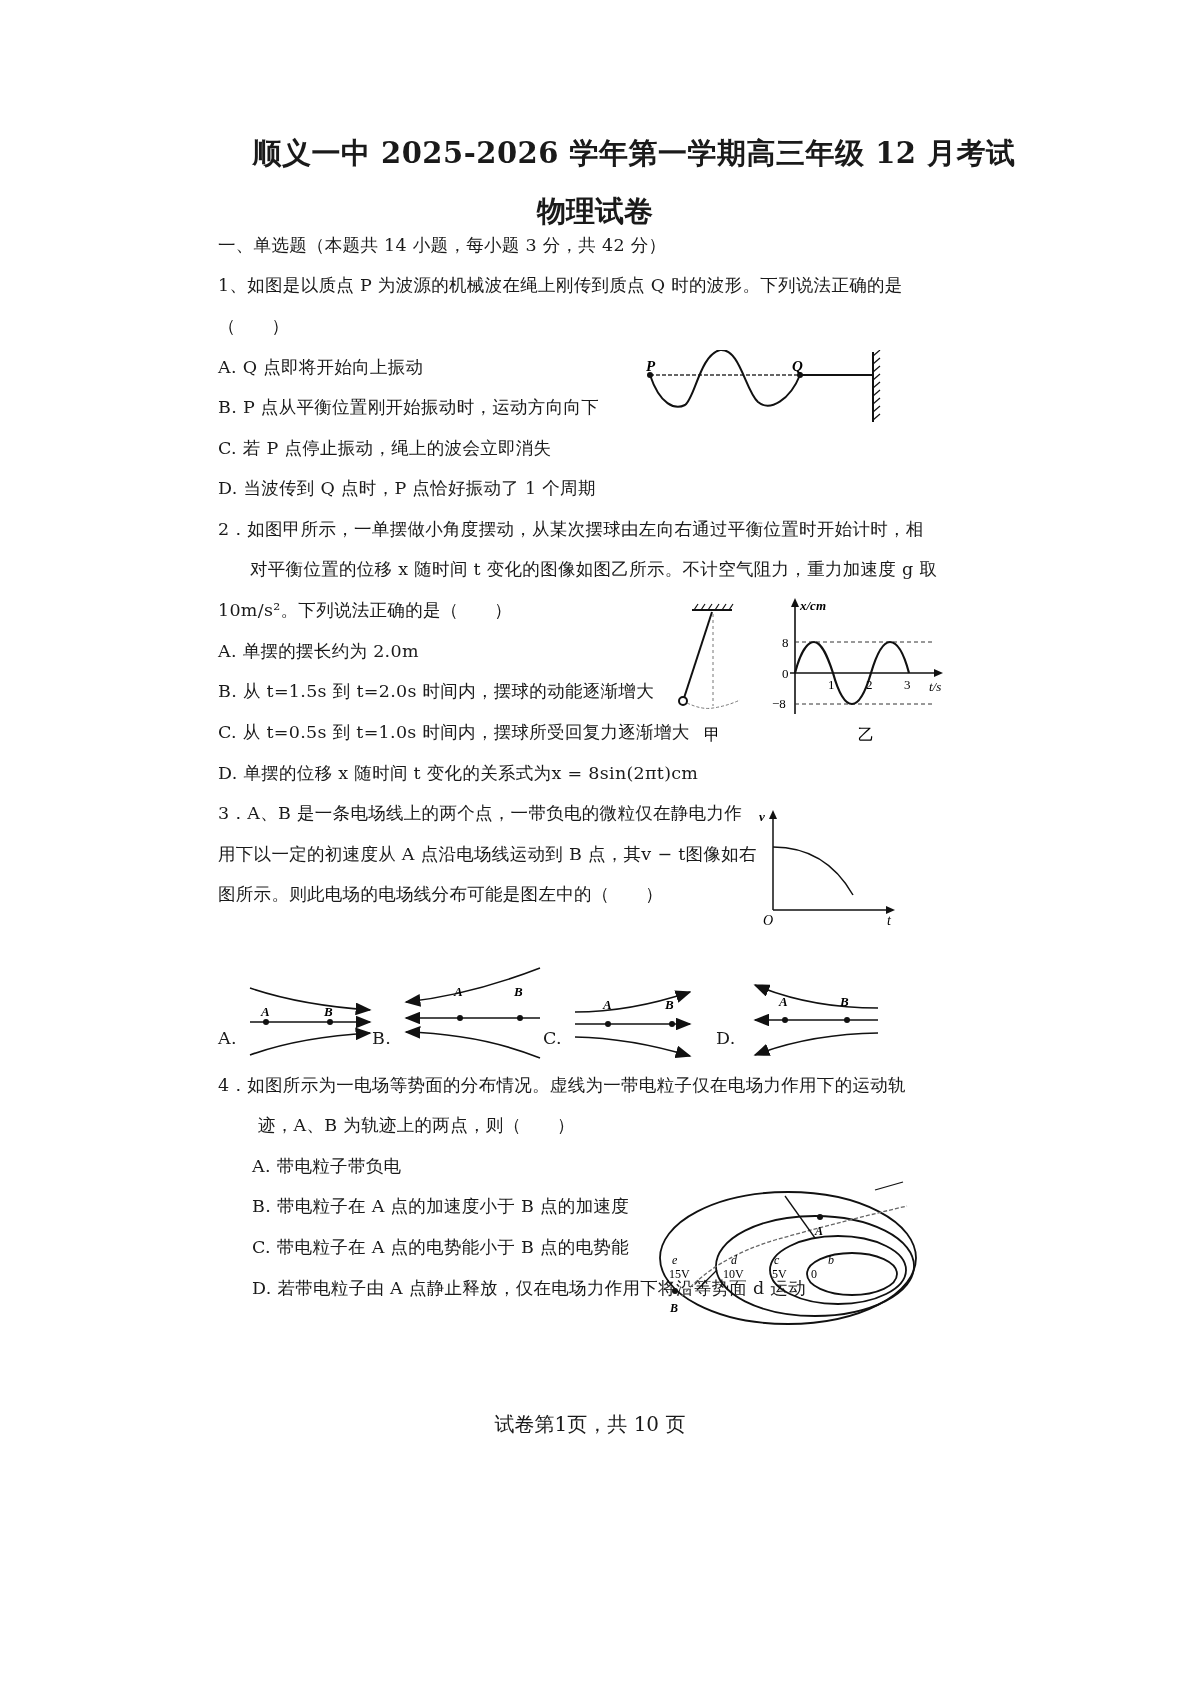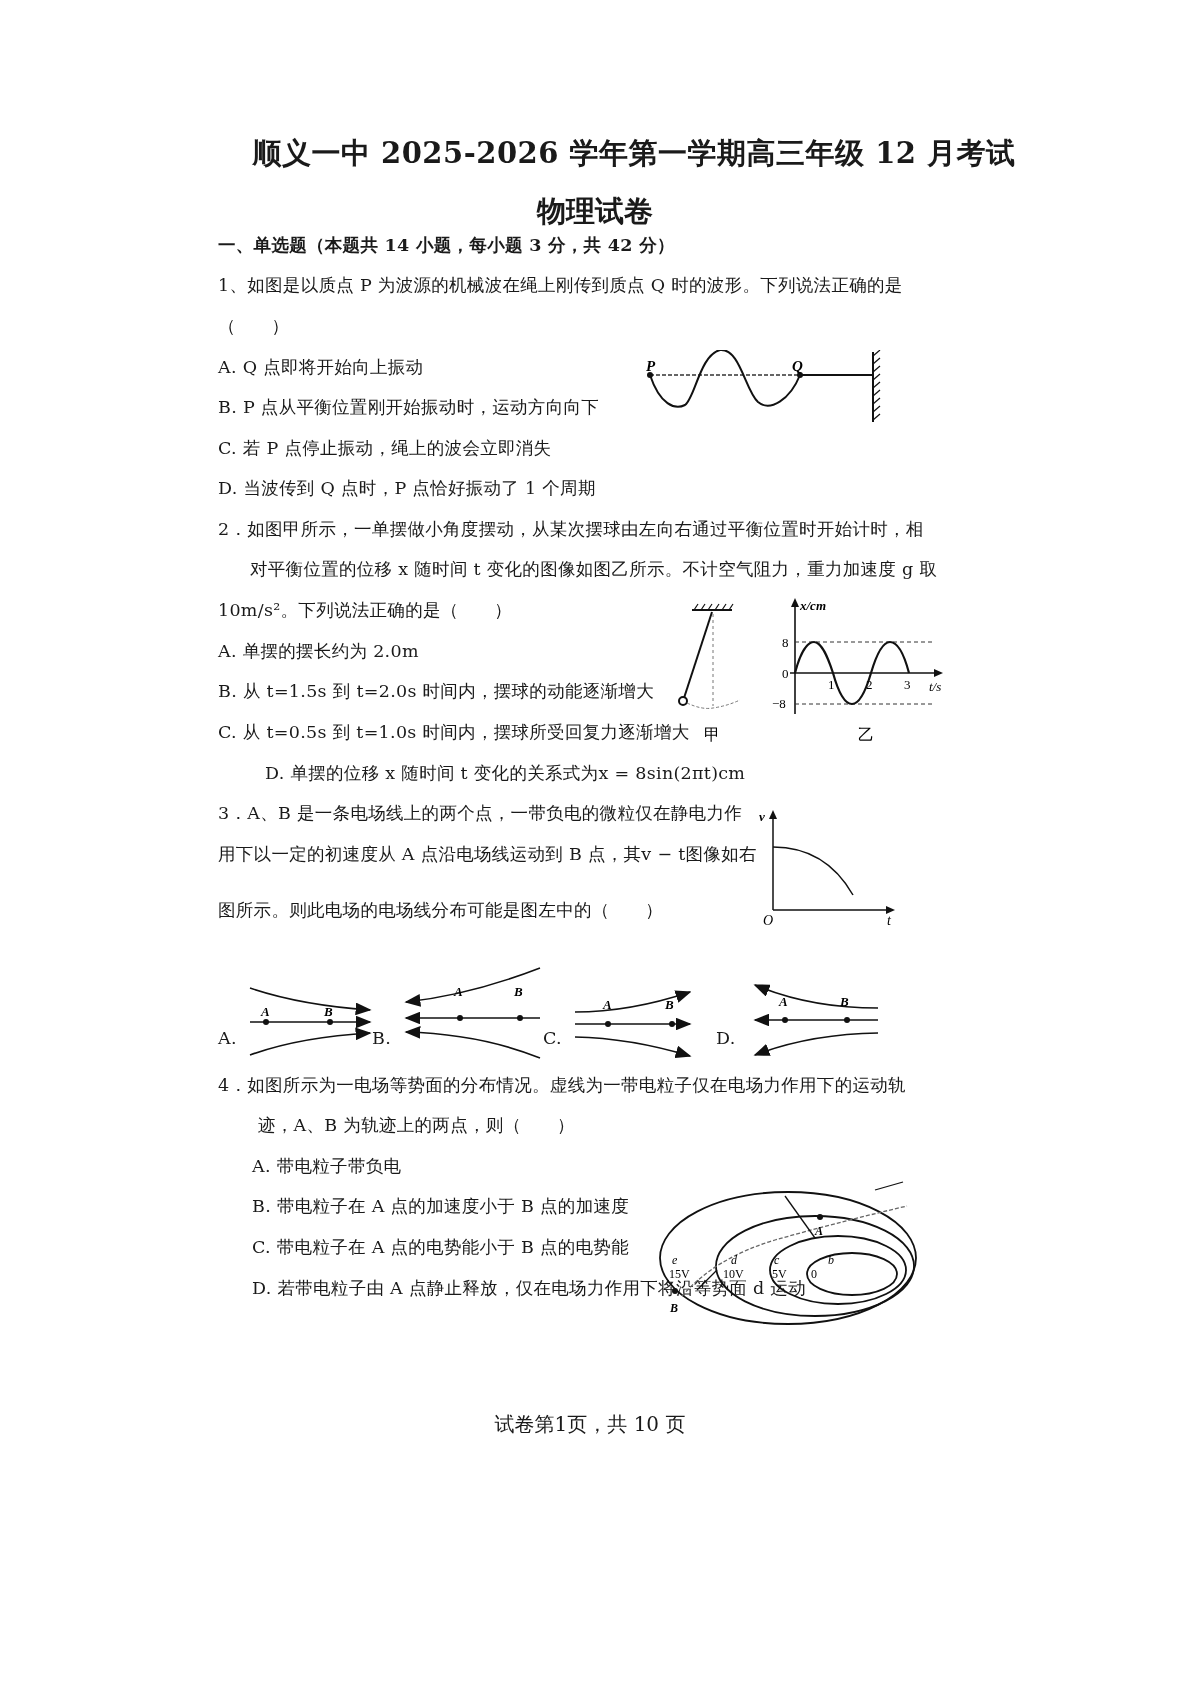--- a/index.html
+++ b/index.html
@@ -6,21 +6,21 @@
   body {
     width:1190px; height:1684px; background:#ffffff; position:relative; overflow:hidden;
     font-family:"DejaVu Serif","Liberation Serif",serif; color:#1a1a1a;
   }
   .abs { position:absolute; }
   .title {
     left:0; width:1190px; text-align:center; top:134px; font-size:29px; font-weight:bold; letter-spacing:0.5px;padding-left:39px;
   }
   .subtitle { left:0; width:1190px; text-align:center; top:192px; font-size:29px; font-weight:bold; }
   .line { font-size:17.5px; white-space:nowrap; letter-spacing:0.3px; }
-  .bold { font-weight:bold; }
+  .bold { font-weight:normal; }
   .footer { left:0; width:1180px; text-align:center; top:1411px; font-size:20px; }
   svg text { font-family:"Liberation Serif","DejaVu Serif",serif; }
 </style>
 </head>
 <body>
 
 <div class="abs title">顺义一中 2025-2026 学年第一学期高三年级 12 月考试</div>
 <div class="abs subtitle">物理试卷</div>
 
 <div class="abs line bold" style="left:218px; top:233px;">一、单选题（本题共 14 小题，每小题 3 分，共 42 分）</div>
@@ -56,21 +56,21 @@
   </svg>
 </div>
 
 <div>
   <div class="abs line" style="left:218px; top:517px;">2．如图甲所示，一单摆做小角度摆动，从某次摆球由左向右通过平衡位置时开始计时，相</div>
   <div class="abs line" style="left:214px; top:557px;margin-left:36px;">对平衡位置的位移 x 随时间 t 变化的图像如图乙所示。不计空气阻力，重力加速度 g 取</div>
   <div class="abs line" style="left:218px; top:598px;">10m/s²。下列说法正确的是（　　）</div>
   <div class="abs line" style="left:218px; top:639px;"><span>A.</span> <span>单摆的摆长约为 2.0m</span></div>
   <div class="abs line" style="left:218px; top:679px;"><span>B.</span> <span>从 t=1.5s 到 t=2.0s 时间内，摆球的动能逐渐增大</span></div>
   <div class="abs line" style="left:218px; top:720px;"><span>C.</span> <span>从 t=0.5s 到 t=1.0s 时间内，摆球所受回复力逐渐增大</span></div>
-  <div class="abs line" style="left:218px; top:761px;margin-left:47px;"><span>D.</span> <span>单摆的位移 x 随时间 t 变化的关系式为x = 8sin(2πt)cm</span></div>
+  <div class="abs line" style="left:218px; top:761px;"><span>D.</span> <span>单摆的位移 x 随时间 t 变化的关系式为x = 8sin(2πt)cm</span></div>
 
   <svg class="abs" style="left:672px; top:600px;" width="90" height="150">
     <line x1="20" y1="10" x2="60" y2="10" stroke="#111" stroke-width="2"></line>
     <g stroke="#111" stroke-width="1.2">
       <line x1="22" y1="10" x2="26" y2="4"></line>
         <line x1="29" y1="10" x2="33" y2="4"></line>
         <line x1="36" y1="10" x2="40" y2="4"></line>
       <line x1="43" y1="10" x2="47" y2="4"></line>
         <line x1="50" y1="10" x2="54" y2="4"></line>
         <line x1="57" y1="10" x2="61" y2="4"></line>
@@ -98,21 +98,21 @@
     <text x="58" y="93" font-size="13">1</text>
     <text x="96" y="93" font-size="13">2</text>
     <text x="134" y="93" font-size="13">3</text>
     <text x="88" y="144" font-size="16">乙</text>
   </svg>
 </div>
 
 <div>
   <div class="abs line" style="left:218px; top:801px;">3．A、B 是一条电场线上的两个点，一带负电的微粒仅在静电力作</div>
   <div class="abs line" style="left:218px; top:842px;">用下以一定的初速度从 A 点沿电场线运动到 B 点，其v − t图像如右</div>
-  <div class="abs line" style="left:218px; top:882px;margin-top:16px;">图所示。则此电场的电场线分布可能是图左中的（　　）</div>
+  <div class="abs line" style="left:218px; top:882px;">图所示。则此电场的电场线分布可能是图左中的（　　）</div>
 
   <svg class="abs" style="left:755px; top:805px;" width="160" height="125">
     <line x1="18" y1="105" x2="18" y2="10" stroke="#111" stroke-width="1.5"></line>
     <polygon points="18,5 14,14 22,14" fill="#111"></polygon>
     <line x1="18" y1="105" x2="135" y2="105" stroke="#111" stroke-width="1.5"></line>
     <polygon points="140,105 131,101 131,109" fill="#111"></polygon>
     <path d="M18 42 C 50 42, 78 55, 98 90" fill="none" stroke="#111" stroke-width="1.5"></path>
     <text x="4" y="16" font-size="13" font-style="italic" font-weight="bold">v</text>
     <text x="8" y="120" font-size="14" font-style="italic">O</text>
     <text x="132" y="120" font-size="14" font-style="italic">t</text>

